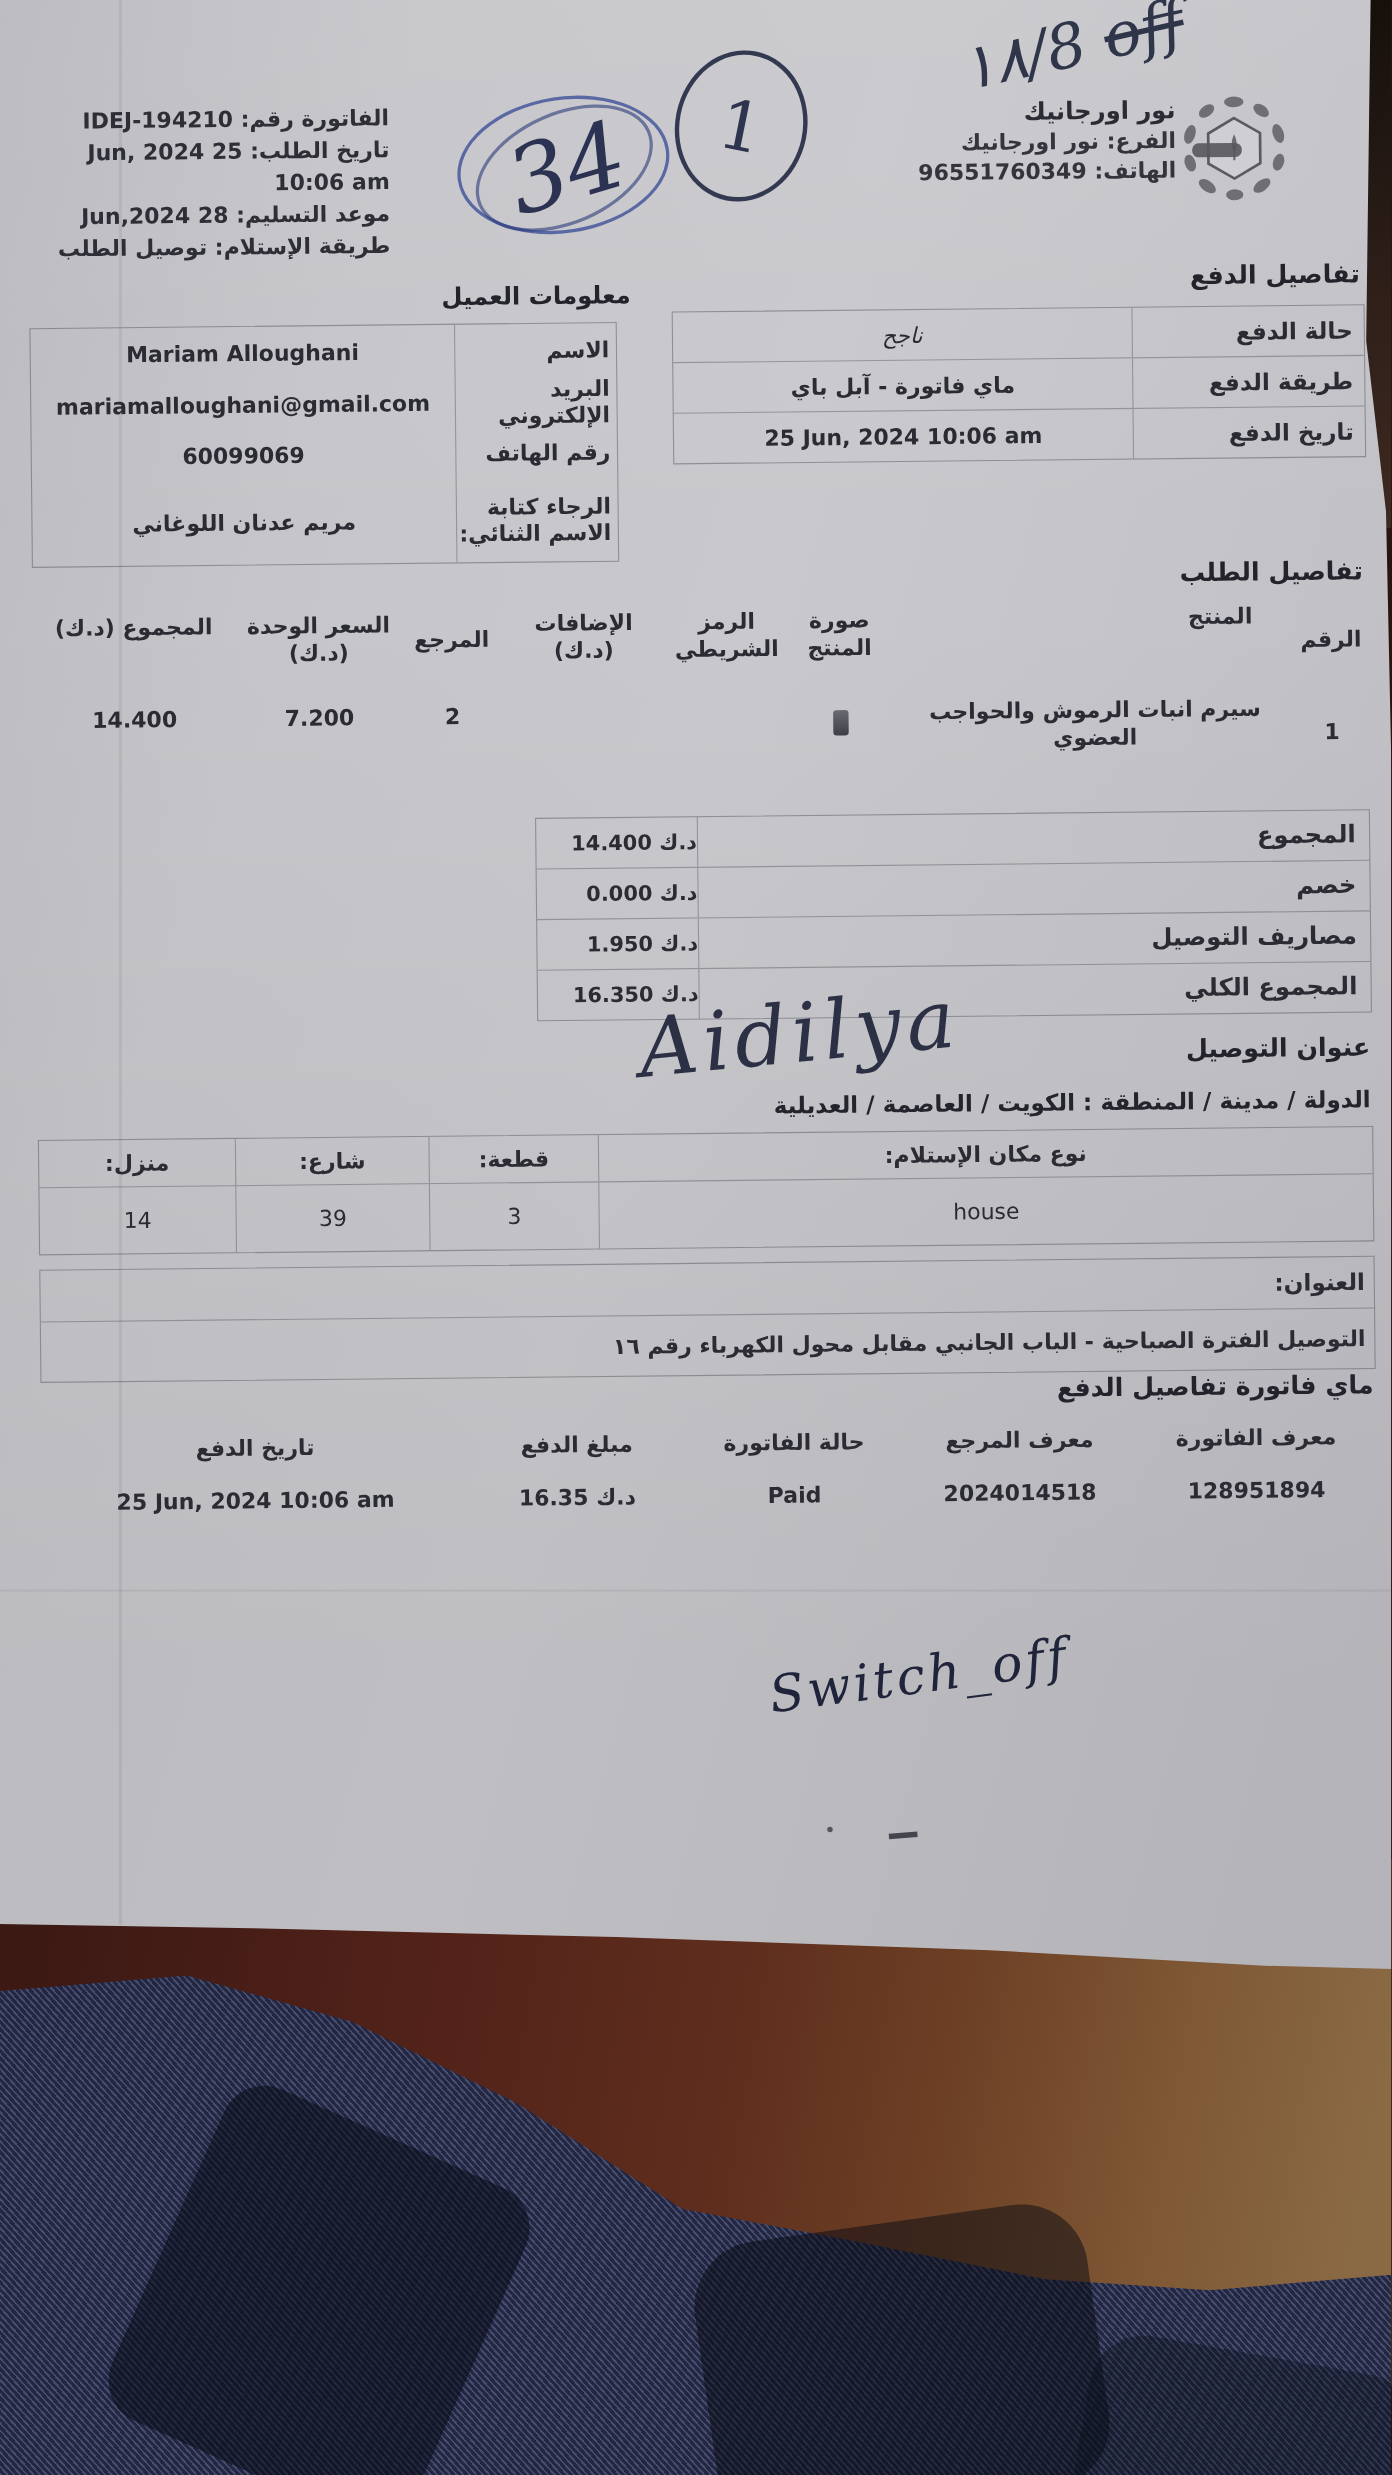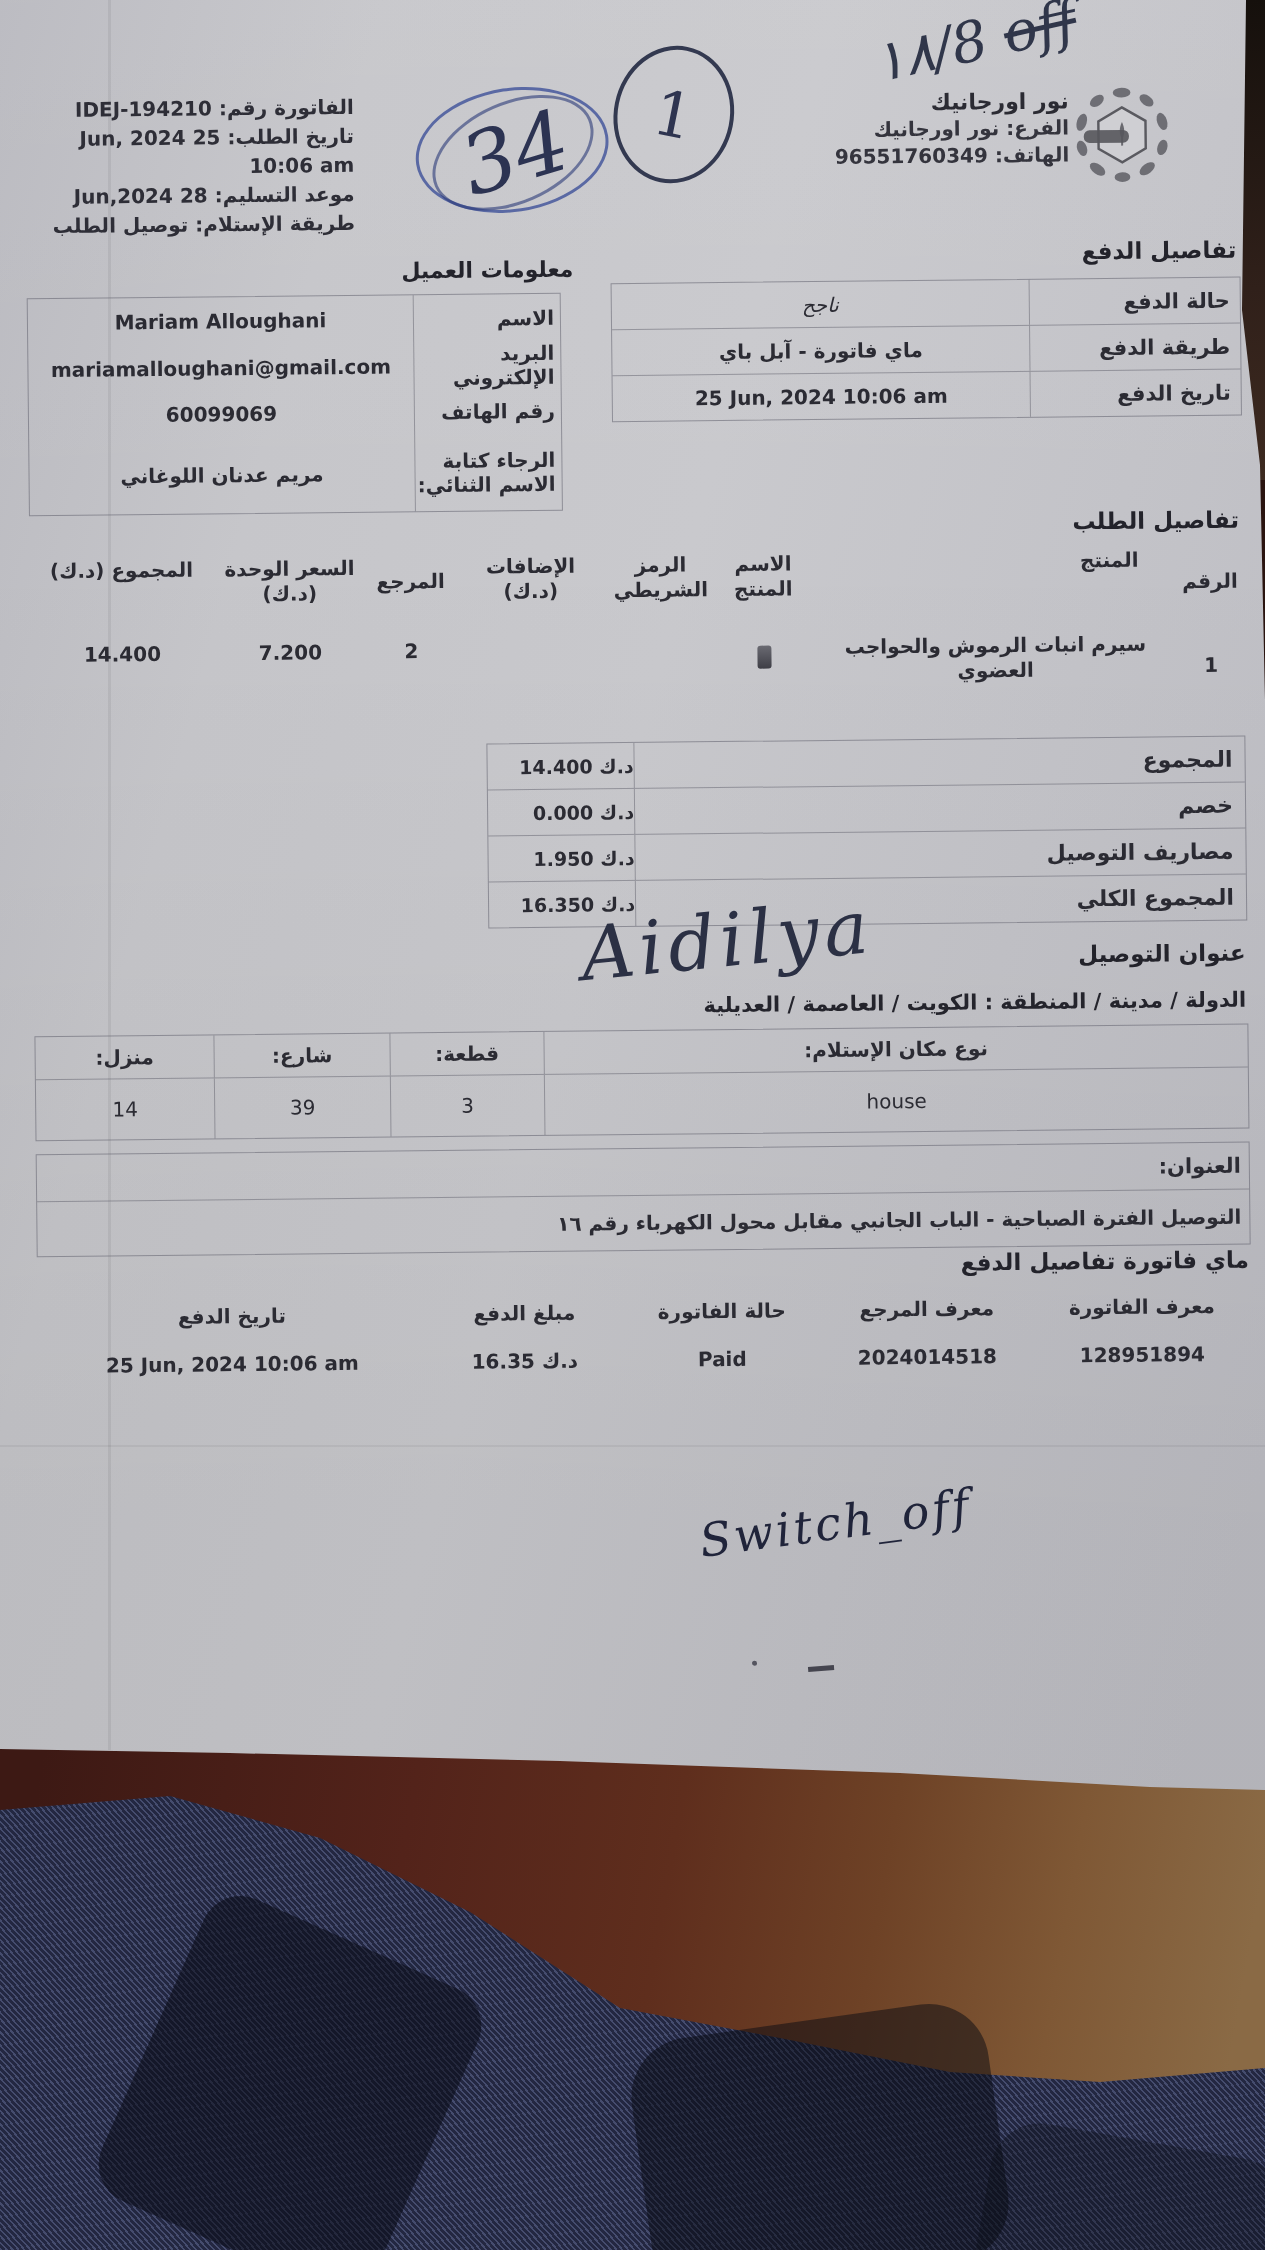--- a/index.html
+++ b/index.html
@@ -238,21 +238,21 @@
         <div class="lbl">الرجاء كتابة الاسم الثنائي:</div>
         <div class="val">مريم عدنان اللوغاني</div>
       </div>
     </div>
 
     <div class="abs section-title" style="right:22px;top:513px;">تفاصيل الطلب</div>
     <div class="abs order-table">
       <div class="orow">
         <div class="ocell">الرقم</div>
         <div class="ocell" style="text-align:right;padding-right:40px;">المنتج</div>
-        <div class="ocell">الاسم المنتج</div>
+        <div class="ocell">صورة المنتج</div>
         <div class="ocell">الرمز الشريطي</div>
         <div class="ocell">الإضافات (د.ك)</div>
         <div class="ocell">المرجع</div>
         <div class="ocell">السعر الوحدة (د.ك)</div>
         <div class="ocell">المجموع (د.ك)</div>
       </div>
       <div class="orow vals">
         <div class="ocell">1</div>
         <div class="ocell">سيرم انبات الرموش والحواجب العضوي</div>
         <div class="ocell">

